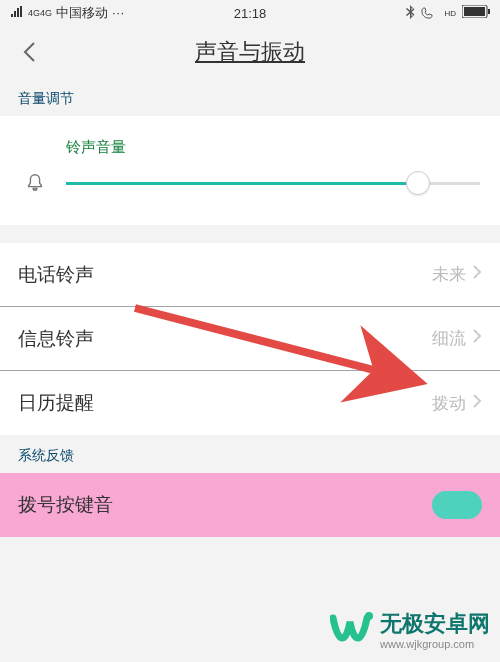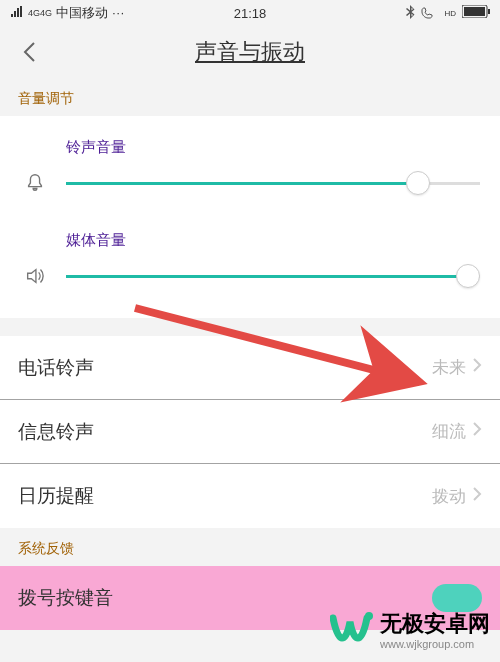--- a/index.html
+++ b/index.html
@@ -38,32 +38,32 @@
   }
   .nav-title {
     position: absolute;
     left: 50%; transform: translateX(-50%);
     font-size: 22px;
     color: #333;
     text-decoration: underline;
   }
   .section-header {
     font-size: 14px;
-    color: #a16207;
+    color: #0c4a6e;
     padding: 12px 18px 8px;
   }
   .sliders-panel {
     background: #fff;
     padding: 22px 20px 30px;
   }
   .slider-block { margin-bottom: 36px; }
   .slider-block:last-child { margin-bottom: 0; }
   .slider-label {
     font-size: 15px;
-    color: #4c1d95;
+    color: #15803d;
     margin-left: 46px;
     margin-bottom: 14px;
   }
   .slider-row {
     display: flex;
     align-items: center;
     gap: 16px;
   }
   .slider-icon {
     width: 30px;
@@ -131,21 +131,21 @@
     position: absolute;
     right: 10px;
     bottom: 12px;
     display: flex;
     align-items: center;
     gap: 6px;
   }
   .watermark-text {
     font-size: 22px;
     font-weight: 600;
-    color: #000000;
+    color: #0f766e;
   }
   .wm-sub { font-size: 11px; color: #888; display:block; line-height:1;}
   .signal-text { font-size: 9px; line-height:1; }
 </style>
 </head>
 <body>
 
 <div class="status-bar">
   <div class="status-left">
     <span>
@@ -201,35 +201,20 @@
           </svg>
       </div>
       <div class="slider-track-wrap">
         <div class="slider-track"></div>
         <div class="slider-fill" style="width:85%"></div>
         <div class="slider-thumb" style="left:85%"></div>
       </div>
     </div>
   </div>
 
-  <div class="slider-block">
-    <div class="slider-label">媒体音量</div>
-    <div class="slider-row">
-      <div class="slider-icon">
-        <svg width="22" height="22" viewBox="0 0 24 24">
-            <path d="M4 9v6h4l5 4V5L8 9H4zm12-1a6 6 0 0 1 0 8M18 5a10 10 0 0 1 0 14" fill="none" stroke="#777" stroke-width="1.5"></path>
-          </svg>
-      </div>
-      <div class="slider-track-wrap">
-        <div class="slider-track"></div>
-        <div class="slider-fill" style="width:97%"></div>
-        <div class="slider-thumb" style="left:97%"></div>
-      </div>
-    </div>
-  </div>
 
 </div>
 
 <div class="list-panel">
   <div class="list-row">
     <div class="row-label">电话铃声</div>
     <div class="row-right">
       <span>未来</span>
       <span class="chev">
         <svg width="10" height="16" viewBox="0 0 10 16">

